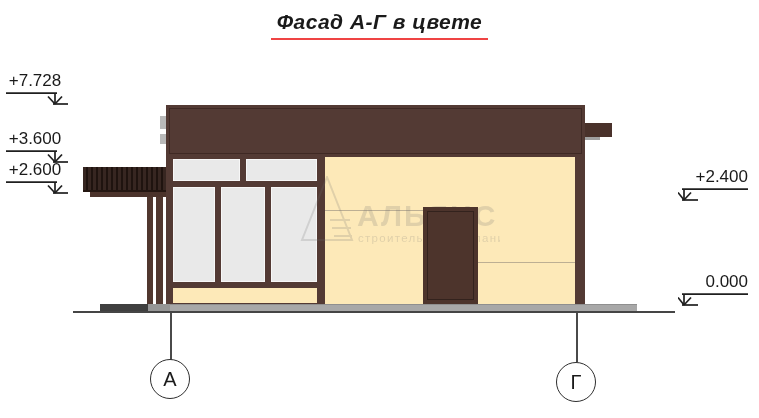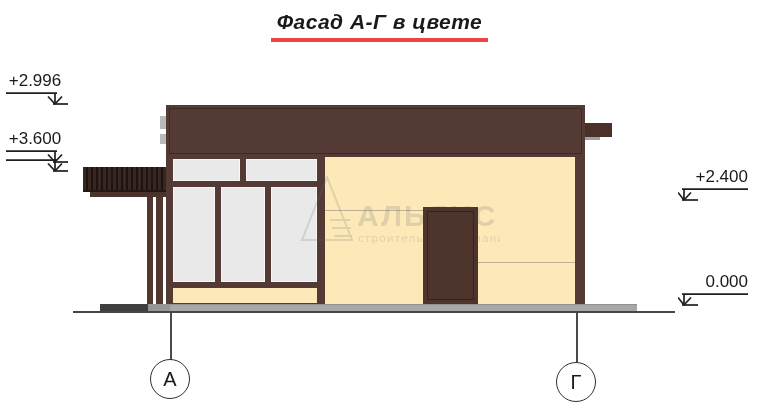--- a/index.html
+++ b/index.html
@@ -10,21 +10,21 @@
   html,body{margin:0;padding:0;background:#fff;}
   .canvas{
     position:relative;width:759px;height:418px;background:#ffffff;overflow:hidden;
     font-family:"Liberation Sans",sans-serif;color:#1a1a1a;
   }
   .abs{position:absolute;}
   
   .title-wrap{position:absolute;top:10px;left:0;width:100%;text-align:center;}
   .title{
     display:inline-block;font-size:21px;font-style:italic;font-weight:bold;
-    letter-spacing:.5px;border-bottom:4px solid #ef4444;padding:0 6px 4px 6px;
+    letter-spacing:.5px;border-bottom:2px solid #ef4444;padding:0 6px 4px 6px;
   }
   
   .elev{position:absolute;width:70px;}
   .elev .lbl{font-size:17px;line-height:22px;width:58px;text-align:center;white-space:nowrap;}
   .elev.right .lbl{width:70px;padding-left:6px;box-sizing:border-box;text-align:right;}
   .elev svg{display:block;}
   .elev line{stroke:var(--line-ink);stroke-width:1.7;}
   
   .roof{background:var(--dark-brown);}
   .panel-outline{position:absolute;inset:3px;border:1px solid rgba(25,12,8,.35);}
@@ -48,40 +48,41 @@
 </head>
 <body>
 
 <div class="canvas">
 
   <div class="title-wrap">
     <span class="title">Фасад А-Г в цвете</span>
   </div>
 
   <div class="elev left abs" style="left:6px;top:70px;">
-    <div class="lbl">+2.996</div>
+    <div class="lbl">+7.728</div>
     <svg width="70" height="16">
         <line x1="0" y1="1.2" x2="51" y2="1.2"></line>
         <line x1="49" y1="1" x2="49" y2="12"></line>
         <line x1="42" y1="4.5" x2="49" y2="12"></line>
         <line x1="56" y1="4.5" x2="49" y2="12"></line>
         <line x1="47" y1="12" x2="62" y2="12"></line>
       </svg>
   </div>
   <div class="elev left abs" style="left:6px;top:116px;margin-top:12px;">
     <div class="lbl">+3.600</div>
     <svg width="70" height="16">
         <line x1="0" y1="1.2" x2="51" y2="1.2"></line>
         <line x1="49" y1="1" x2="49" y2="12"></line>
         <line x1="42" y1="4.5" x2="49" y2="12"></line>
         <line x1="56" y1="4.5" x2="49" y2="12"></line>
         <line x1="47" y1="12" x2="62" y2="12"></line>
       </svg>
   </div>
   <div class="elev left abs" style="left:6px;top:159px;">
+    <div class="lbl">+2.600</div>
     <svg width="70" height="16">
         <line x1="0" y1="1.2" x2="51" y2="1.2"></line>
         <line x1="49" y1="1" x2="49" y2="12"></line>
         <line x1="42" y1="4.5" x2="49" y2="12"></line>
         <line x1="56" y1="4.5" x2="49" y2="12"></line>
         <line x1="47" y1="12" x2="62" y2="12"></line>
       </svg>
   </div>
 
   <div class="elev right abs" style="left:678px;top:166px;">

